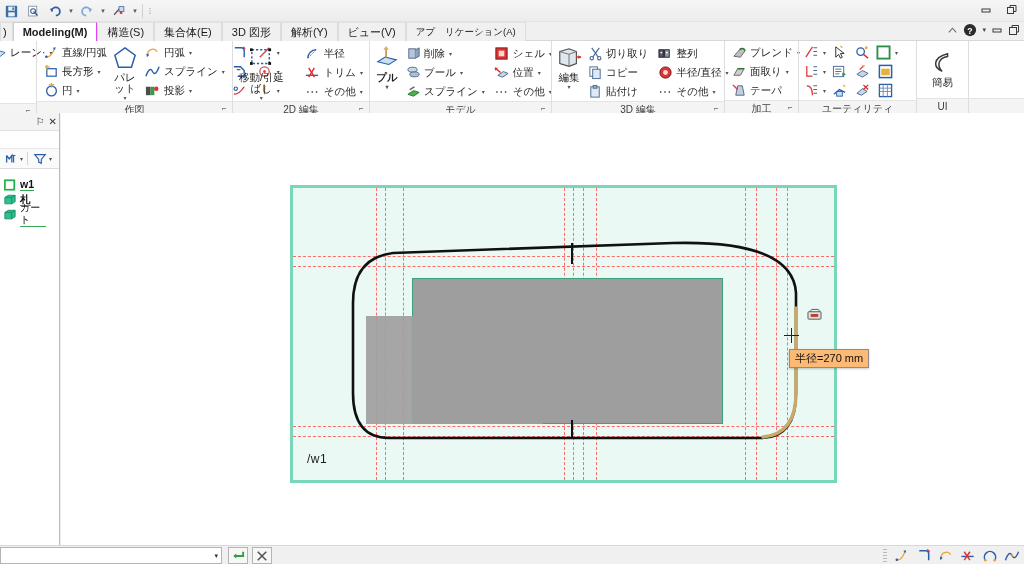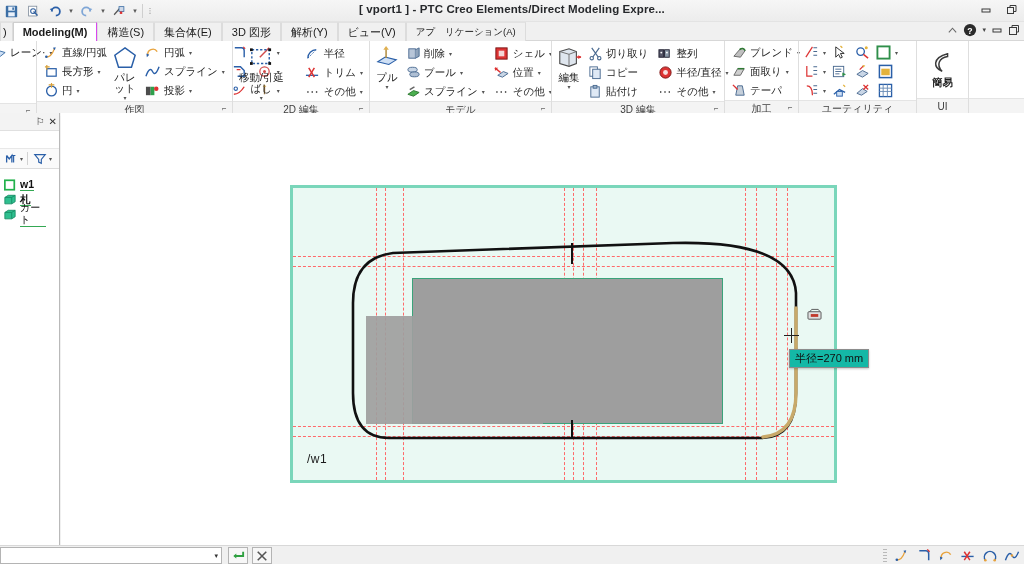--- a/index.html
+++ b/index.html
@@ -145,21 +145,21 @@
 
   .grayrect { position:absolute; background: #9e9e9e; }
   .grayrect.edged { border: 1px solid #3aa37a; }
 
   .vplabel {
     position: absolute; left: 14px; bottom: 14px; font-size: 12px; color: #1a1a1a;
     font-family: "Liberation Sans", sans-serif; letter-spacing: .5px;
   }
 
   .tooltip {
-    position: absolute; background: #14b8a6; border: 1px solid #8c8c8c;
+    position: absolute; background: #fdba74; border: 1px solid #8c8c8c;
     font-size: 11px; color: #111; padding: 1px 5px 2px 5px; white-space: nowrap;
     box-shadow: 0 1px 2px rgba(0,0,0,.22); line-height: 14px;
   }
   .cursor-cross { position: absolute; width: 15px; height: 15px; }
   .cursor-cross:before, .cursor-cross:after {
     content:""; position:absolute; background:#222;
   }
   .cursor-cross:before { left: 7px; top: 0; width: 1px; height: 15px; }
   .cursor-cross:after { top: 7px; left: 0; height: 1px; width: 15px; }
 
@@ -235,21 +235,20 @@
         <svg width="14" height="13" viewBox="0 0 16 16">
             <path d="M2 12 L9 4" stroke="#555" stroke-width="1.5"></path>
             <rect x="8" y="2" width="6" height="6" fill="#cfd9e8" stroke="#3b6ea5"></rect>
             <rect x="9" y="8" width="3" height="3" fill="#d33"></rect>
           </svg>
       </div>
       <div class="caret">▾</div>
       <div class="sep"></div>
       <div class="caret">⋮</div>
     </div>
-    <div class="title-text">[ vport1 ] - PTC Creo Elements/Direct Modeling Expre...</div>
     <div class="winbtns">
       <div class="wb">
         <svg width="12" height="12" viewBox="0 0 12 12">
             <rect x="2" y="5" width="8" height="3" fill="none" stroke="#3a3a3a"></rect>
           </svg>
       </div>
       <div class="wb">
         <svg width="12" height="12" viewBox="0 0 12 12">
             <rect x="1.5" y="3.5" width="6" height="6" fill="none" stroke="#3a3a3a"></rect>
             <path d="M4 3.5 V1.5 H10 V7.5 H8" fill="none" stroke="#3a3a3a"></path>
@@ -500,21 +499,21 @@
           </div>
         </div>
         <div class="gfoot">
           <span>2D 編集</span>
           <span class="dlg">⌐</span>
         </div>
       </div>
 
       <div class="rgroup" style="width:182px">
         <div class="gbody" style="padding-top:3px;">
-          <div class="bigitem" style="width:36px;">
+          <div class="bigitem" style="width:36px;font-weight:bold;">
             <span class="ic32">
               <svg width="26" height="24" viewBox="0 0 28 26">
                   <path d="M4 17 L12 12 L24 15 L16 20 Z" fill="#cfe0f5" stroke="#2a5fa8" stroke-width="1.2"></path>
                   <path d="M13 13 V2" stroke="#b08a3c" stroke-width="1.6"></path>
                   <path d="M10 4 L13 0 L16 4 Z" fill="#e0b050"></path>
                 </svg>
             </span>
             <span class="bl">プル</span>
             <span class="dd">▾</span>
           </div>
@@ -800,21 +799,21 @@
             </div>
           </div>
         </div>
         <div class="gfoot">
           <span>ユーティリティ</span>
         </div>
       </div>
 
       <div class="rgroup" style="width:52px">
         <div class="gbody" style="justify-content:center;padding-top:8px;">
-          <div class="bigitem" style="width:46px;font-weight:bold;">
+          <div class="bigitem" style="width:46px;">
             <span class="ic32">
               <svg width="24" height="22" viewBox="0 0 26 24">
                   <path d="M18 2 Q6 5 5 12 Q4.5 18 12 21 Q7 16 9 11 Q11 6 18 5 Z" fill="none" stroke="#3a3a3a" stroke-width="1.6"></path>
                 </svg>
             </span>
             <span class="bl">簡易</span>
           </div>
         </div>
         <div class="gfoot">
           <span>UI</span>

